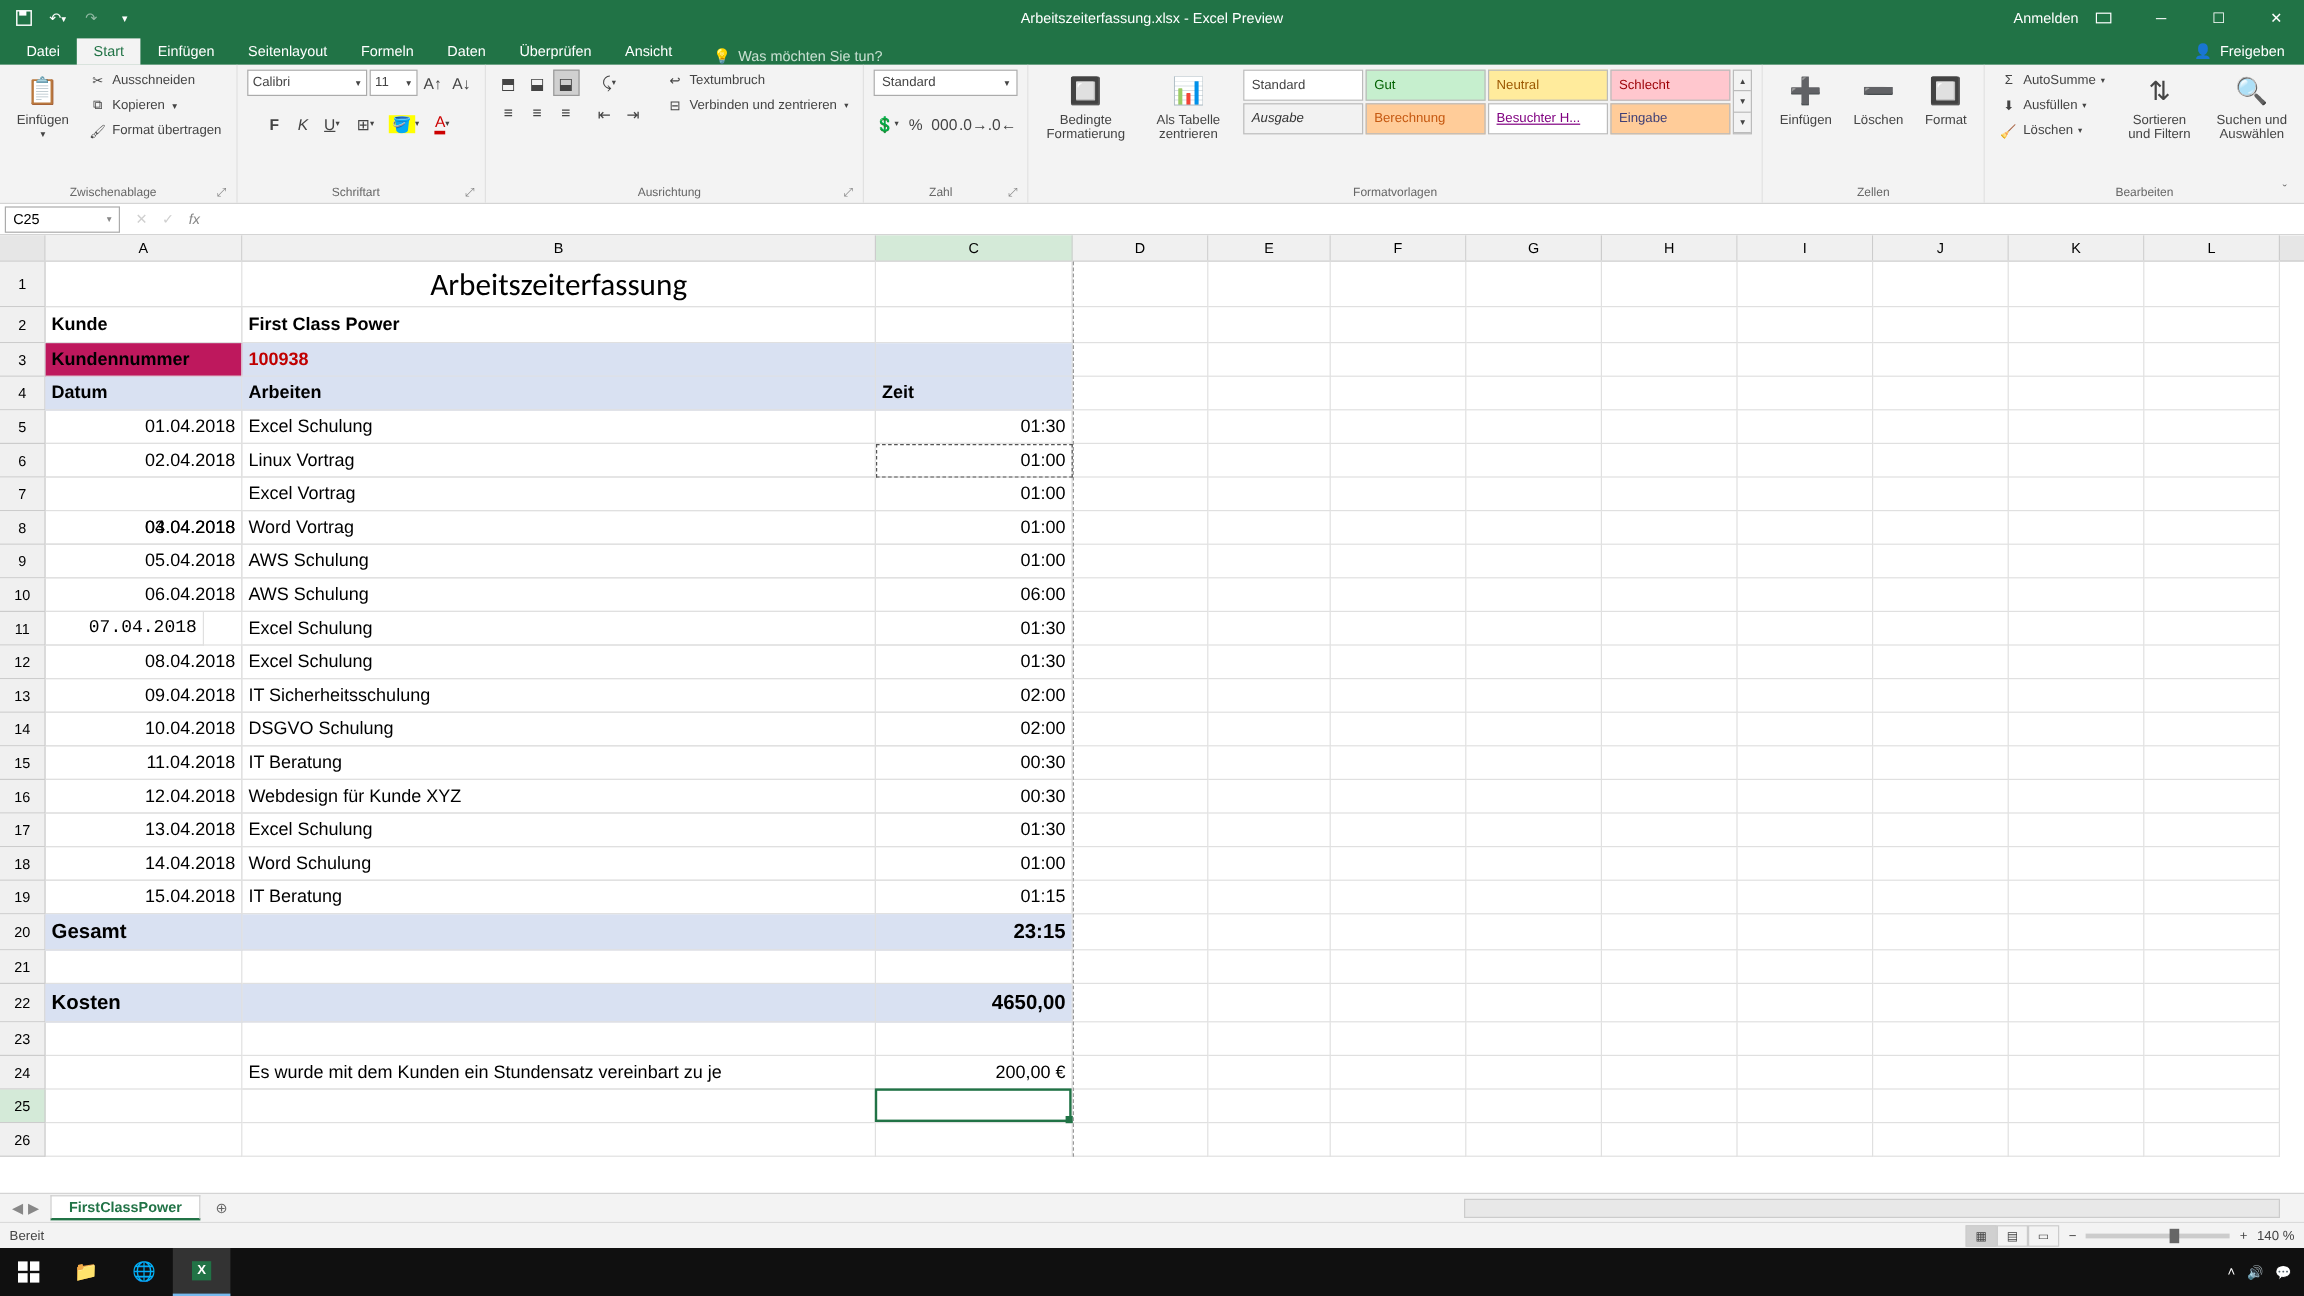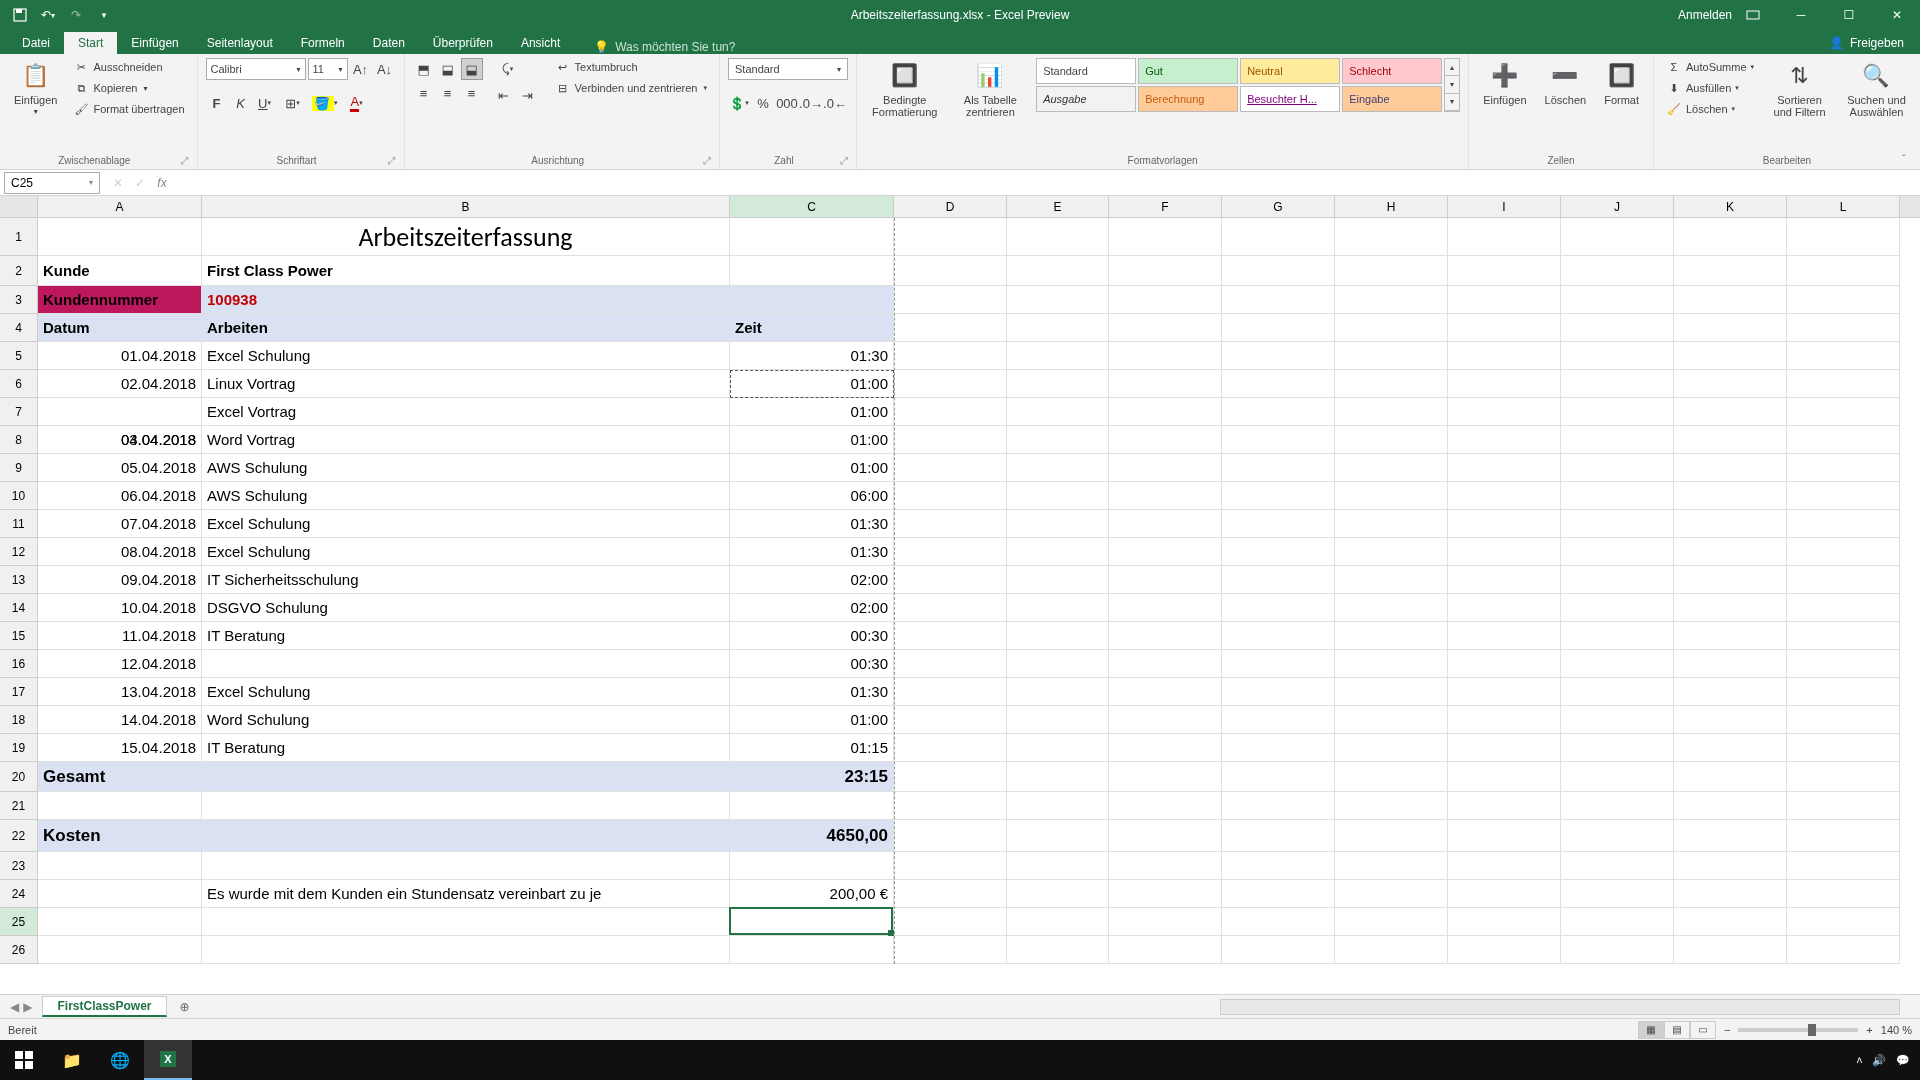--- a/index.html
+++ b/index.html
@@ -184,21 +184,21 @@
         <div class="small-btn">
             <span class="sicon">🖌</span>
             <span>Format übertragen</span>
           </div>
       </div>
     </div>
     <div class="group-label"><span>Zwischenablage</span><span class="launcher">⤢</span></div>
   </div>
 
   <div class="ribbon-group">
-    <div class="group-content" style="flex-direction:column;align-items:flex-start;">
+    <div class="group-content" style="flex-direction:column;align-items:center;">
       <div class="font-row1">
         <div class="font-name">
             <span>Calibri</span>
             <span style="font-size:8px;">▾</span>
           </div>
         <div class="font-size">
             <span>11</span>
             <span style="font-size:8px;">▾</span>
           </div>
         <div class="fbtn">A↑</div>
@@ -756,36 +756,37 @@
         <div class="cell right" style="left: 692px; top: 180px; width: 164px; height: 28px;">01:00</div>
         <div class="cell right" style="left: 0px; top: 208px; width: 164px; height: 28px;">04.04.2018</div>
         <div class="cell " style="left: 164px; top: 208px; width: 528px; height: 28px;">Word Vortrag</div>
         <div class="cell right" style="left: 692px; top: 208px; width: 164px; height: 28px;">01:00</div>
         <div class="cell right" style="left: 0px; top: 236px; width: 164px; height: 28px;">05.04.2018</div>
         <div class="cell " style="left: 164px; top: 236px; width: 528px; height: 28px;">AWS Schulung</div>
         <div class="cell right" style="left: 692px; top: 236px; width: 164px; height: 28px;">01:00</div>
         <div class="cell right" style="left: 0px; top: 264px; width: 164px; height: 28px;">06.04.2018</div>
         <div class="cell " style="left: 164px; top: 264px; width: 528px; height: 28px;">AWS Schulung</div>
         <div class="cell right" style="left: 692px; top: 264px; width: 164px; height: 28px;">06:00</div>
-        <div class="cell right" style="left: 0px; top: 292px; width: 164px; height: 28px;">07.04.2018</div>
+        <div class="cell right" style="left: 0px; top: 292px; width: 132px; height: 28px; font-family: Liberation Mono, monospace;">07.04.2018</div>
         <div class="cell " style="left: 164px; top: 292px; width: 528px; height: 28px;">Excel Schulung</div>
         <div class="cell right" style="left: 692px; top: 292px; width: 164px; height: 28px;">01:30</div>
         <div class="cell right" style="left: 0px; top: 320px; width: 164px; height: 28px;">08.04.2018</div>
         <div class="cell " style="left: 164px; top: 320px; width: 528px; height: 28px;">Excel Schulung</div>
         <div class="cell right" style="left: 692px; top: 320px; width: 164px; height: 28px;">01:30</div>
         <div class="cell right" style="left: 0px; top: 348px; width: 164px; height: 28px;">09.04.2018</div>
         <div class="cell " style="left: 164px; top: 348px; width: 528px; height: 28px;">IT Sicherheitsschulung</div>
         <div class="cell right" style="left: 692px; top: 348px; width: 164px; height: 28px;">02:00</div>
         <div class="cell right" style="left: 0px; top: 376px; width: 164px; height: 28px;">10.04.2018</div>
         <div class="cell " style="left: 164px; top: 376px; width: 528px; height: 28px;">DSGVO Schulung</div>
         <div class="cell right" style="left: 692px; top: 376px; width: 164px; height: 28px;">02:00</div>
         <div class="cell right" style="left: 0px; top: 404px; width: 164px; height: 28px;">11.04.2018</div>
         <div class="cell " style="left: 164px; top: 404px; width: 528px; height: 28px;">IT Beratung</div>
         <div class="cell right" style="left: 692px; top: 404px; width: 164px; height: 28px;">00:30</div>
         <div class="cell right" style="left: 0px; top: 432px; width: 164px; height: 28px;">12.04.2018</div>
+        <div class="cell " style="left: 164px; top: 432px; width: 528px; height: 28px;">Webdesign für Kunde XYZ</div>
         <div class="cell right" style="left: 692px; top: 432px; width: 164px; height: 28px;">00:30</div>
         <div class="cell right" style="left: 0px; top: 460px; width: 164px; height: 28px;">13.04.2018</div>
         <div class="cell " style="left: 164px; top: 460px; width: 528px; height: 28px;">Excel Schulung</div>
         <div class="cell right" style="left: 692px; top: 460px; width: 164px; height: 28px;">01:30</div>
         <div class="cell right" style="left: 0px; top: 488px; width: 164px; height: 28px;">14.04.2018</div>
         <div class="cell " style="left: 164px; top: 488px; width: 528px; height: 28px;">Word Schulung</div>
         <div class="cell right" style="left: 692px; top: 488px; width: 164px; height: 28px;">01:00</div>
         <div class="cell right" style="left: 0px; top: 516px; width: 164px; height: 28px;">15.04.2018</div>
         <div class="cell " style="left: 164px; top: 516px; width: 528px; height: 28px;">IT Beratung</div>
         <div class="cell right" style="left: 692px; top: 516px; width: 164px; height: 28px;">01:15</div>

